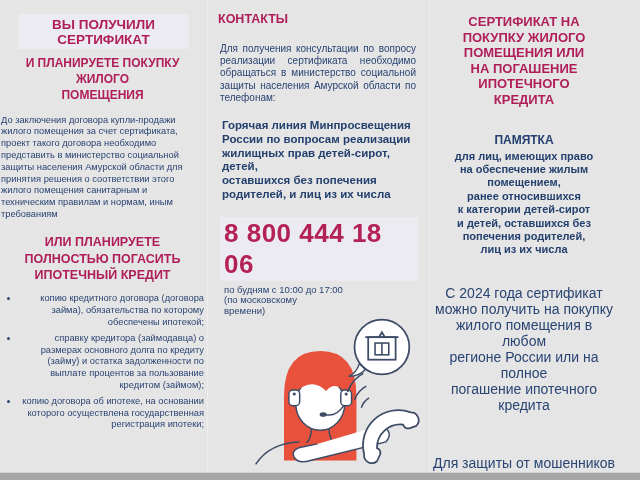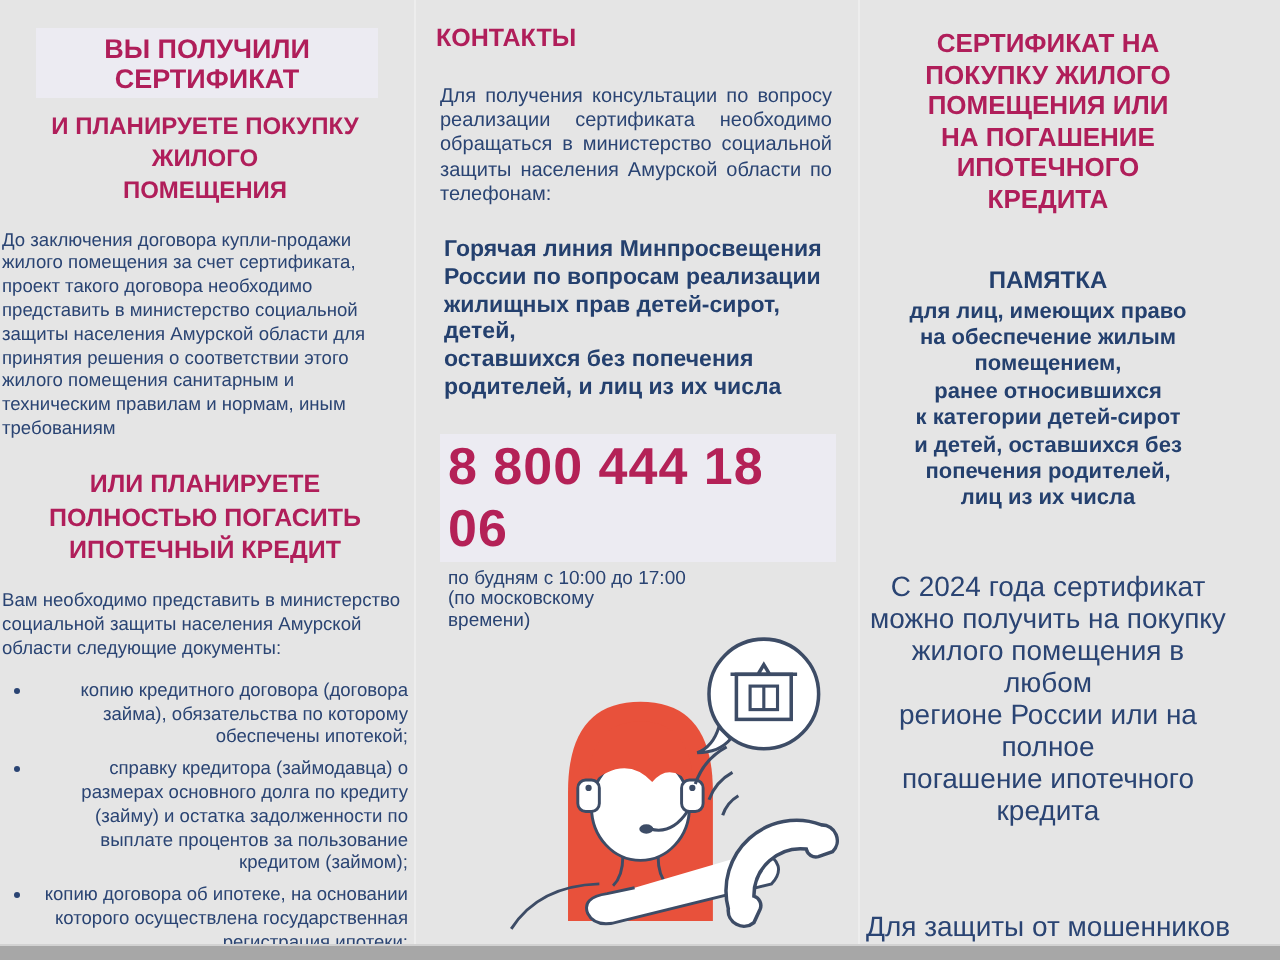--- a/index.html
+++ b/index.html
@@ -89,21 +89,20 @@
   <div class="fold fold-2"></div>
 
   <div class="col col-left">
     <div class="lh1">ВЫ ПОЛУЧИЛИ СЕРТИФИКАТ</div>
     <div class="lh2 pre">И ПЛАНИРУЕТЕ ПОКУПКУ ЖИЛОГО
 ПОМЕЩЕНИЯ</div>
     <div class="lp">До заключения договора купли-продажи жилого помещения за счет сертификата, проект такого договора необходимо представить в министерство социальной защиты населения Амурской области для принятия решения о соответствии этого жилого помещения санитарным и техническим правилам и нормам, иным требованиям</div>
     <div class="lh3 pre">ИЛИ ПЛАНИРУЕТЕ
 ПОЛНОСТЬЮ ПОГАСИТЬ
 ИПОТЕЧНЫЙ КРЕДИТ</div>
-    <div class="lp">Вам необходимо представить в министерство социальной защиты населения Амурской области следующие документы:</div>
     <ul class="lul">
       <li>копию кредитного договора (договора займа), обязательства по которому обеспечены ипотекой;</li>
       <li>справку кредитора (займодавца) о размерах основного долга по кредиту (займу) и остатка задолженности по выплате процентов за пользование кредитом (займом);</li>
       <li>копию договора об ипотеке, на основании которого осуществлена государственная регистрация ипотеки;</li>
 
     </ul>
   </div>
 
   <div class="col col-mid">
     <div class="mh">КОНТАКТЫ</div>

